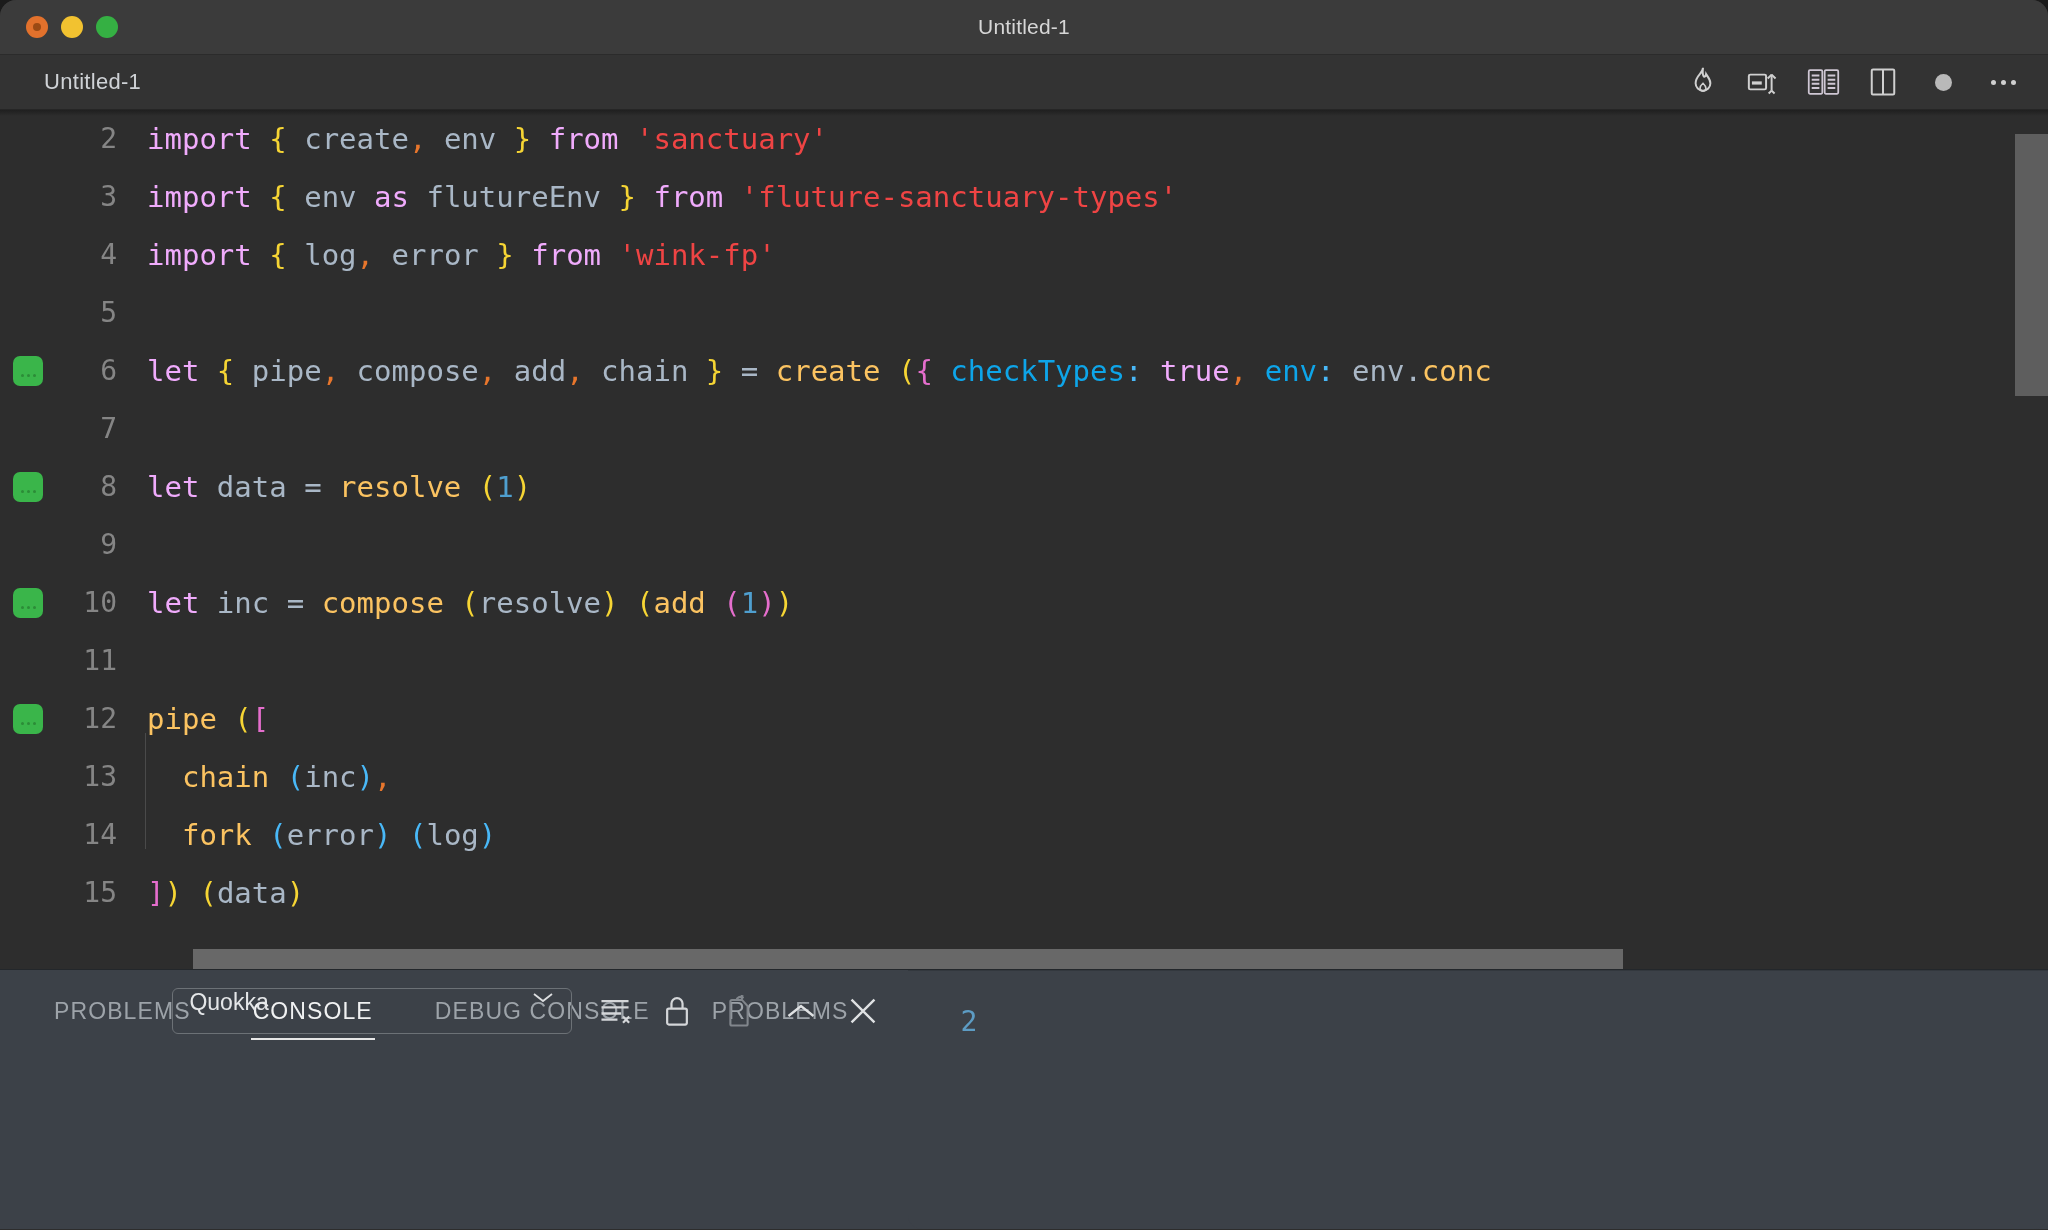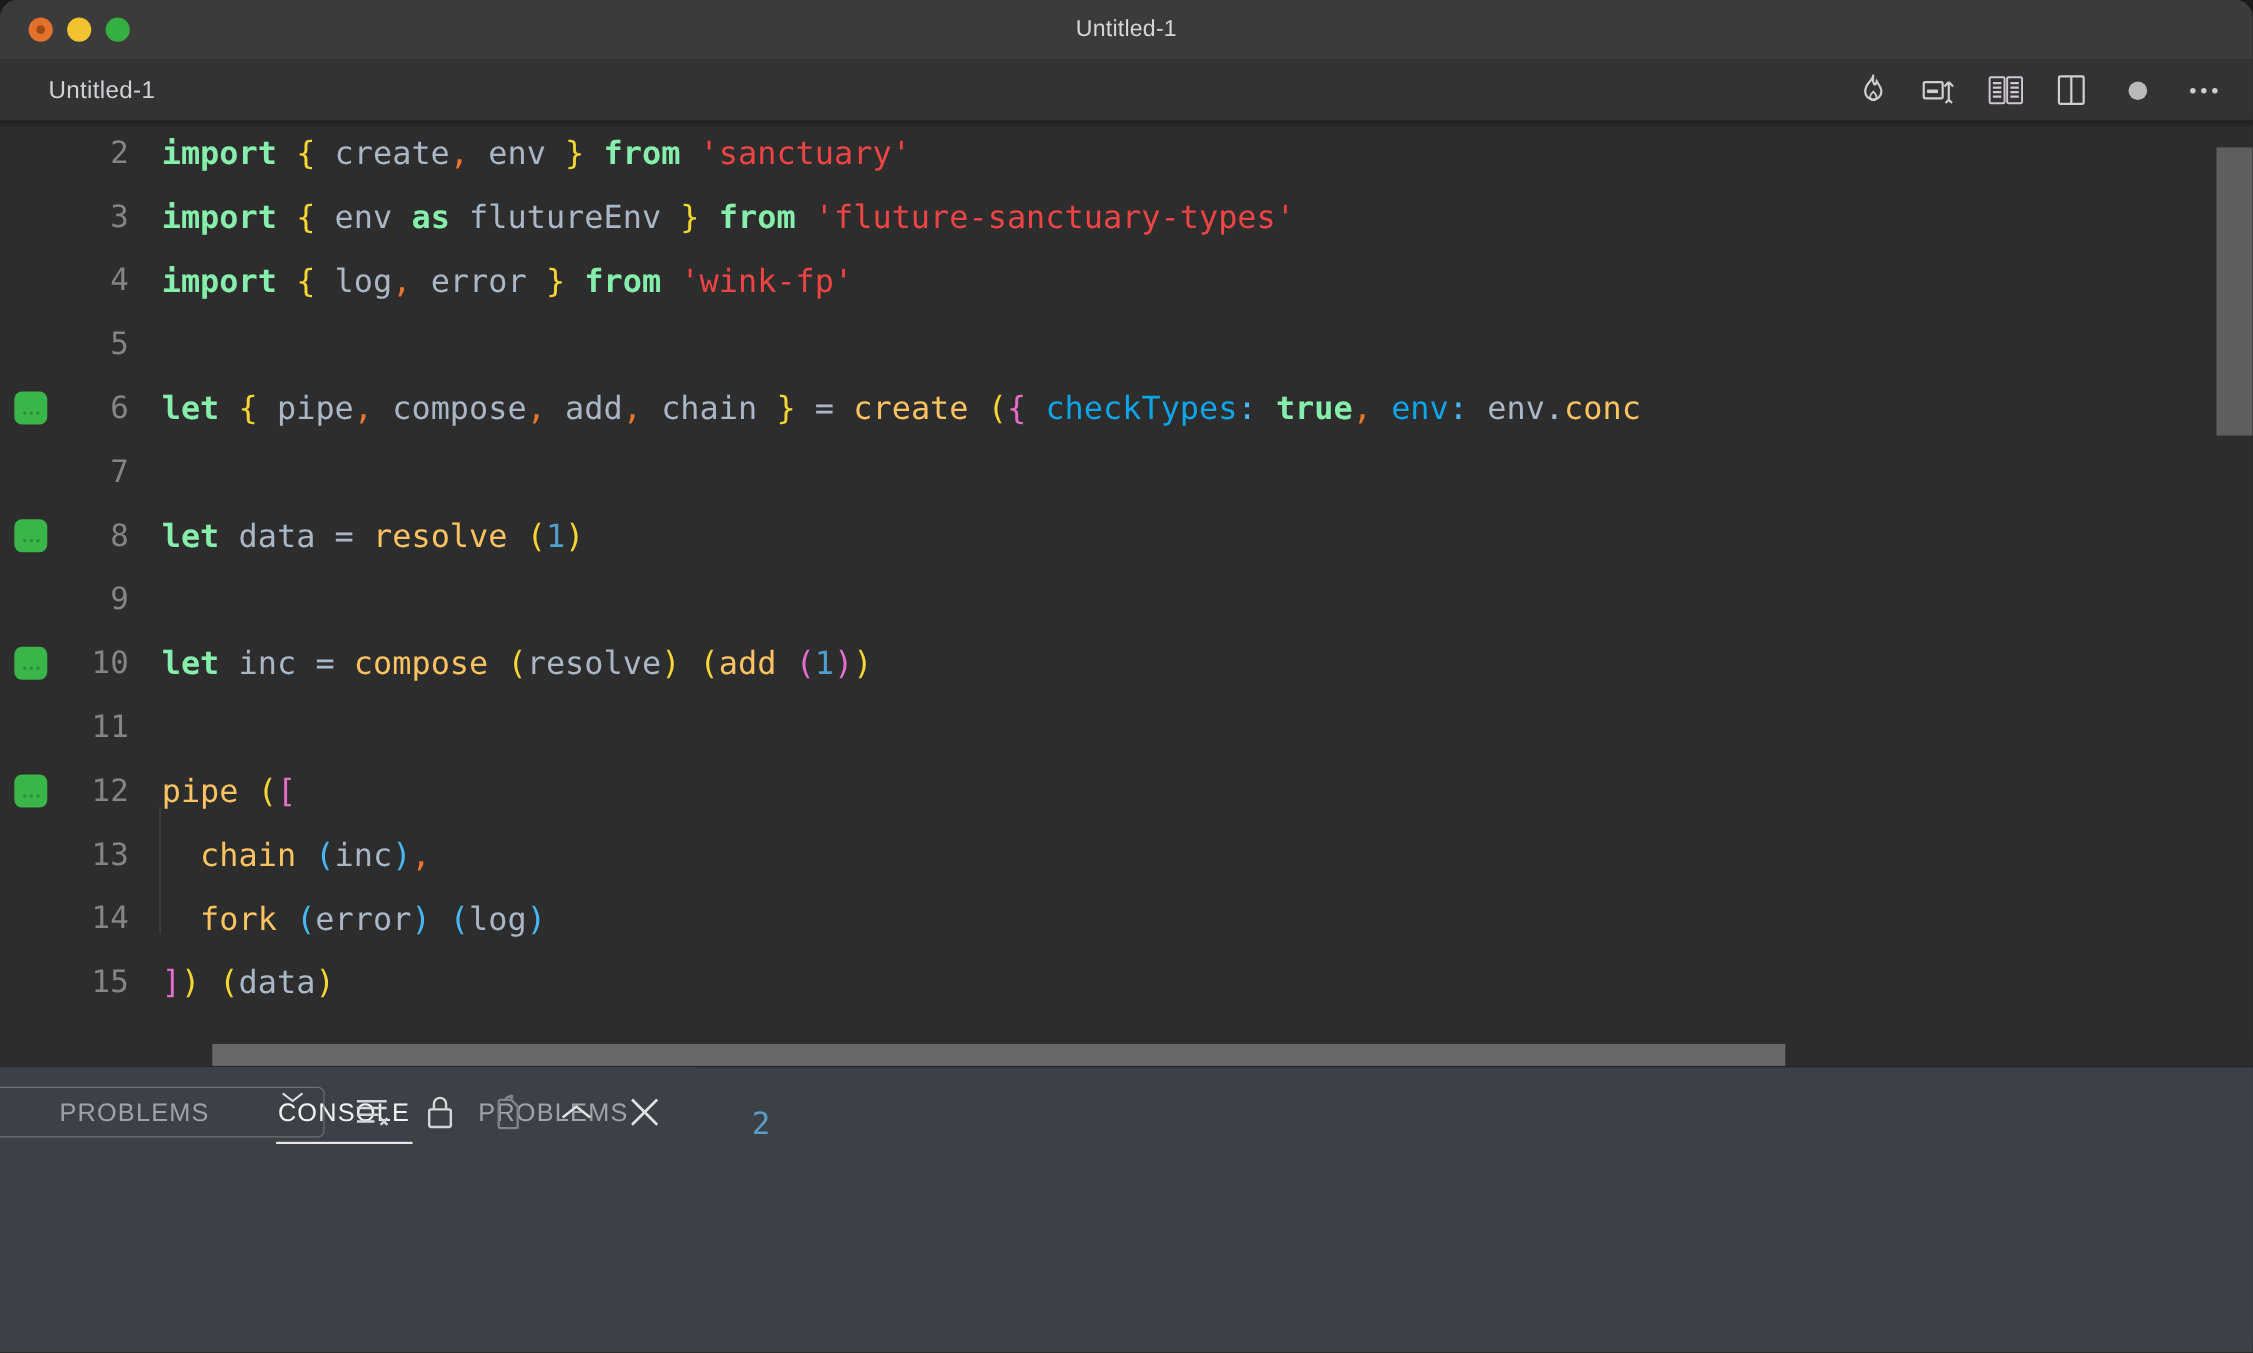--- a/index.html
+++ b/index.html
@@ -110,21 +110,21 @@
   .code { padding-left: 12px; }
 
   
   .ln.indented .code { position: relative; }
   .ln.indented .code::before {
     content: ""; position: absolute; left: 10px; top: -15px;
     width: 1px; height: 58px; background: #4a4a4a;
   }
 
   
-  .kw    { color: #86efac; font-weight: bold; }
+  .kw    { color: #f0abfc; font-weight: normal; }
   .id    { color: #a9b7c6; }
   .fn    { color: #fbc361; }
   .str   { color: #ef4444; }
   .num   { color: #4f9fcf; }
   .prop  { color: #0ea5e9; }
   .punct { color: #a9b7c6; }
   .b-y   { color: #f6d534; }
   .b-p   { color: #e56ecd; }
   .b-b   { color: #49b8f7; }
   .comma { color: #e8762c; }
@@ -277,20 +277,21 @@
     <div id="h-scroll-track">
       <div id="h-scroll-thumb"></div>
     </div>
   </div>
 
   <div id="panel">
     <div id="panel-header">
       <div id="panel-tabs" style="display:flex">
           <div class="ptab">PROBLEMS</div>
           <div class="ptab active">CONSOLE</div>
+          <div class="ptab">DEBUG CONSOLE</div>
           <div class="ptab">PROBLEMS</div>
         </div>
 
       <div id="panel-right">
         <div id="source-select">
           <span id="source-select-label" title="Select output channel">Quokka</span>
           <span>
             <svg width="24" height="14" viewBox="0 0 24 14" fill="none" stroke="#dcdee0" stroke-width="1.8">
               <path d="M3 4 l9 7 l9 -7"></path>
             </svg>

